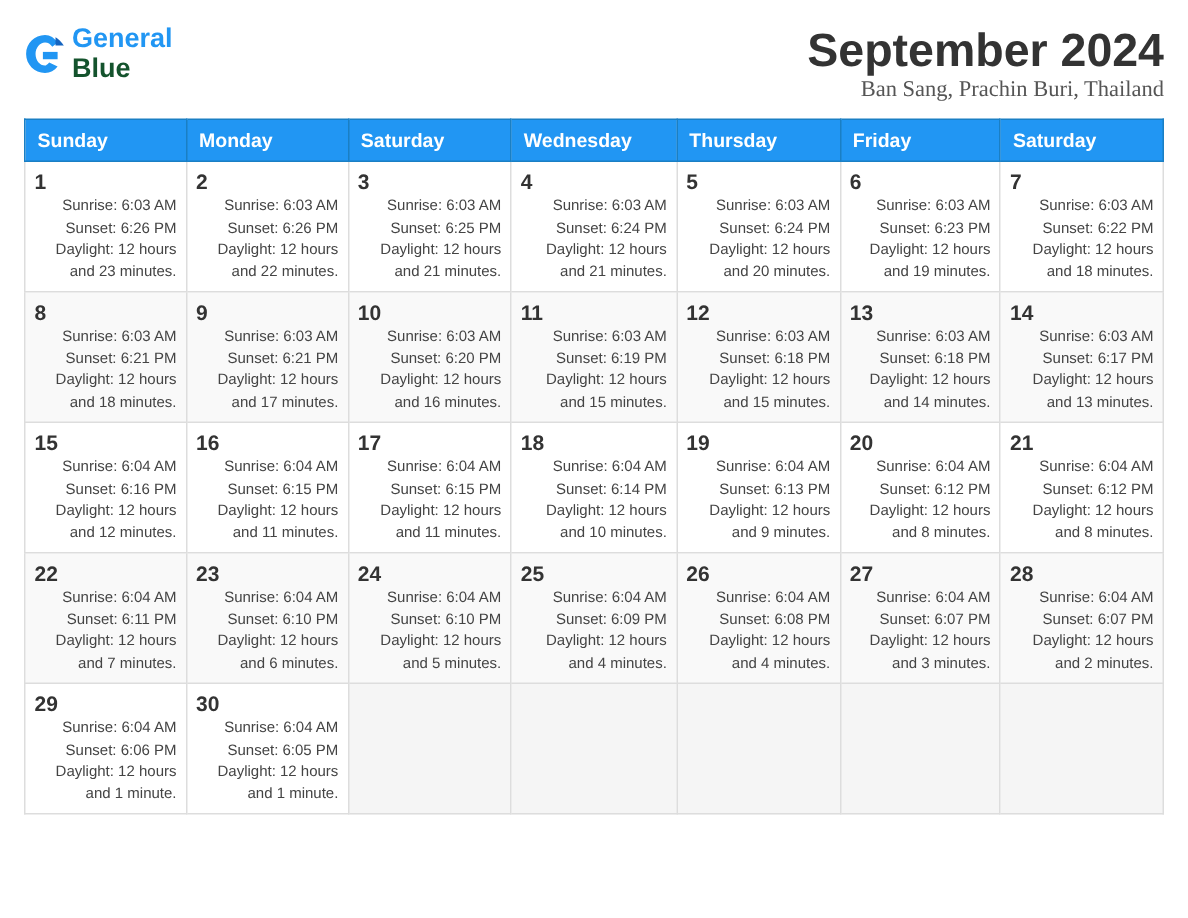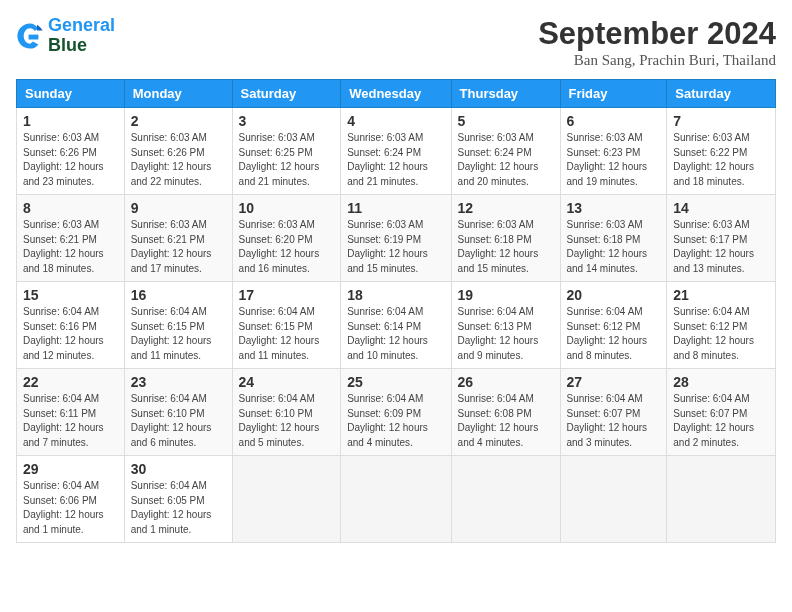--- a/index.html
+++ b/index.html
@@ -76,20 +76,21 @@
     .day-num {
       font-size: 14px;
       font-weight: bold;
       display: block;
       margin-bottom: 2px;
     }
     .day-info {
       font-size: 10px;
       line-height: 1.45;
       color: #444;
+      text-align: right;
     }
     .empty-cell {
       background: #f5f5f5 !important;
     }
   </style>
 </head>
 <body>
 
 <div class="header">
   <div class="logo">

